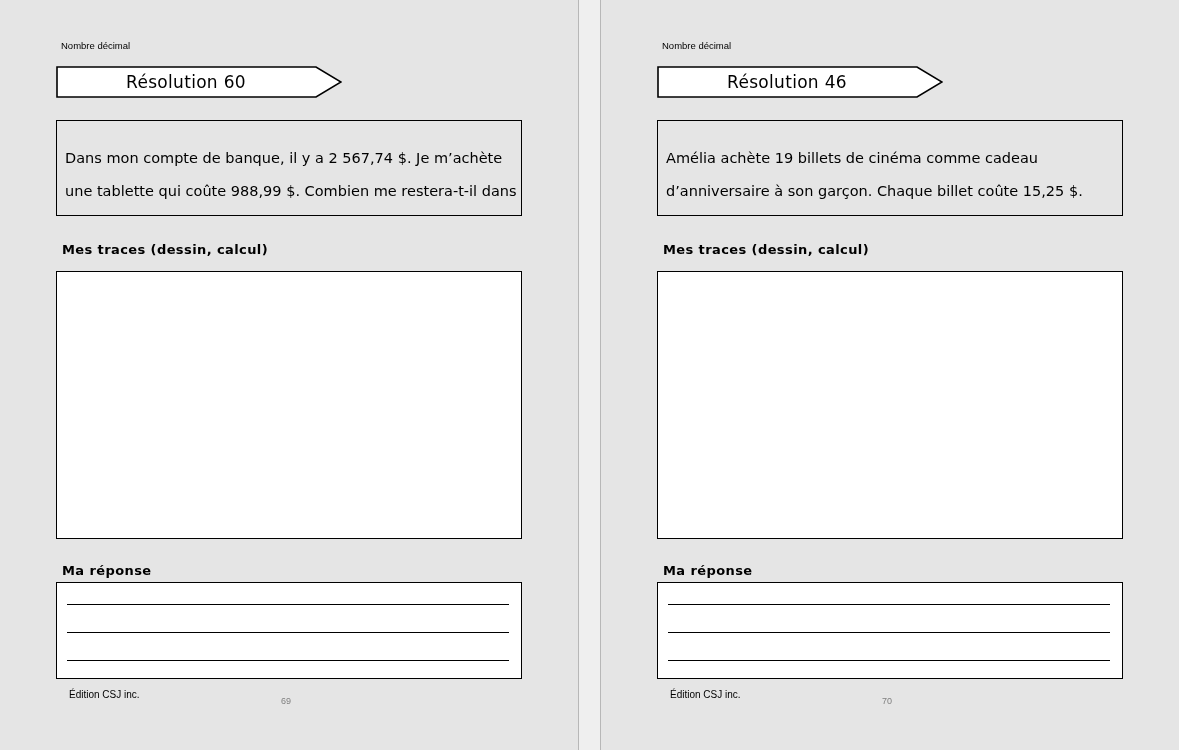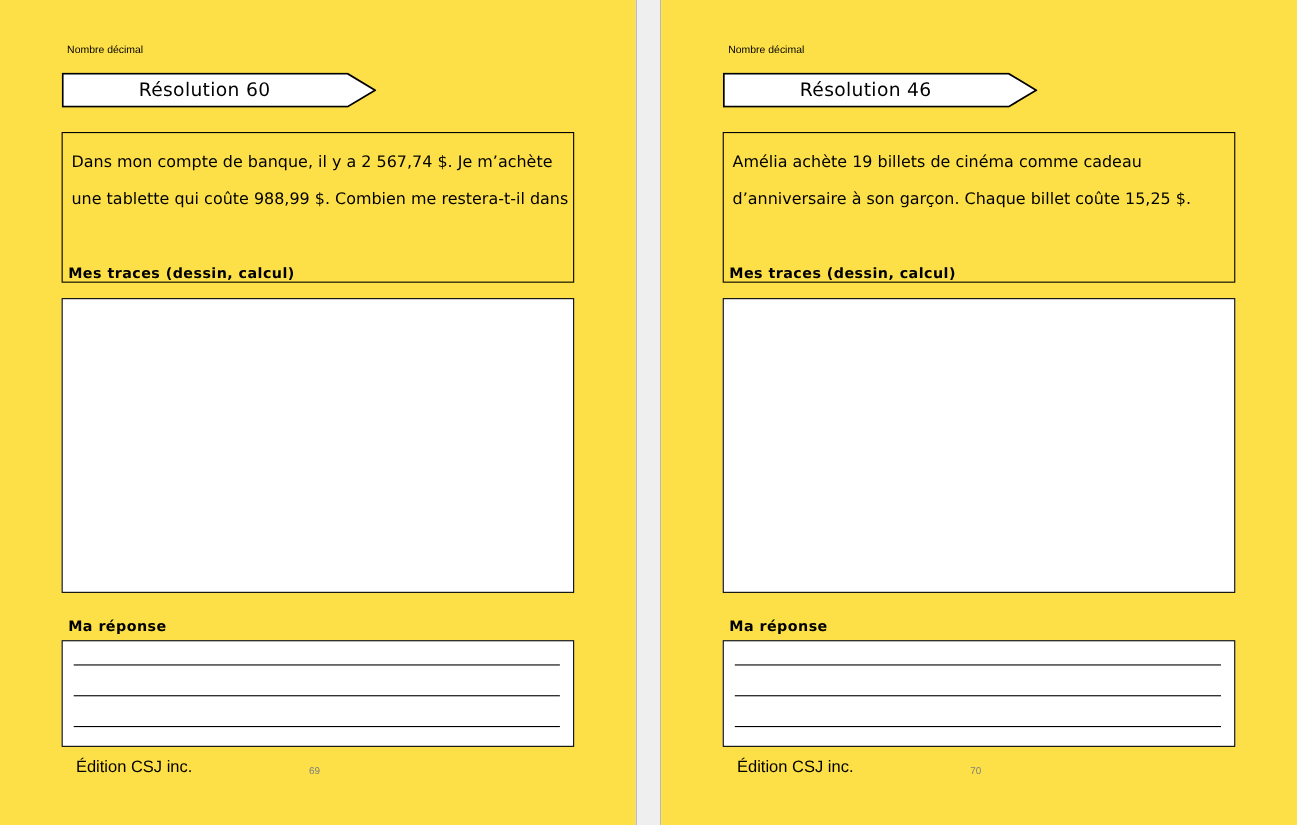--- a/index.html
+++ b/index.html
@@ -13,21 +13,21 @@
     height: 750px;
     overflow: hidden;
     font-family: "DejaVu Sans", sans-serif;
     color: #000000;
   }
   .page {
     position: absolute;
     top: 0;
     width: 578px;
     height: 750px;
-    background: #fde047;
+    background: #e5e5e5;
   }
   .page-left  { left: 0; }
   .page-right { left: 601px; }
 
   .page-gap {
     position: absolute;
     top: 0;
     left: 578px;
     width: 23px;
     height: 750px;
@@ -67,24 +67,24 @@
     font-size: 17px;
     letter-spacing: 0.3px;
     white-space: nowrap;
   }
 
   .problem-box {
     position: absolute;
     left: 56px;
     top: 120px;
     width: 466px;
-    height: 137px;
+    height: 96px;
     border: 1.6px solid #000;
     box-sizing: border-box;
-    padding: 11px 6px 0 8px;
+    padding: 21px 6px 0 8px;
     font-size: 14.5px;
     line-height: 32.6px;
   }
   .problem-line { white-space: nowrap; }
 
   .section-label {
     position: absolute;
     font-size: 13px;
     font-weight: bold;
     letter-spacing: 0.4px;
@@ -123,21 +123,21 @@
   }
   .answer-line-1 { top: 21px; }
   .answer-line-2 { top: 49px; }
   .answer-line-3 { top: 77px; }
 
   .publisher-label {
     position: absolute;
     left: 69px;
     top: 689px;
     font-family: "Liberation Sans", sans-serif;
-    font-size: 15px;
+    font-size: 10px;
     color: #000;
     white-space: nowrap;
   }
   .page-number {
     position: absolute;
     left: 281px;
     top: 696px;
     font-family: "Liberation Sans", sans-serif;
     font-size: 9px;
     color: #7f7f7f;

